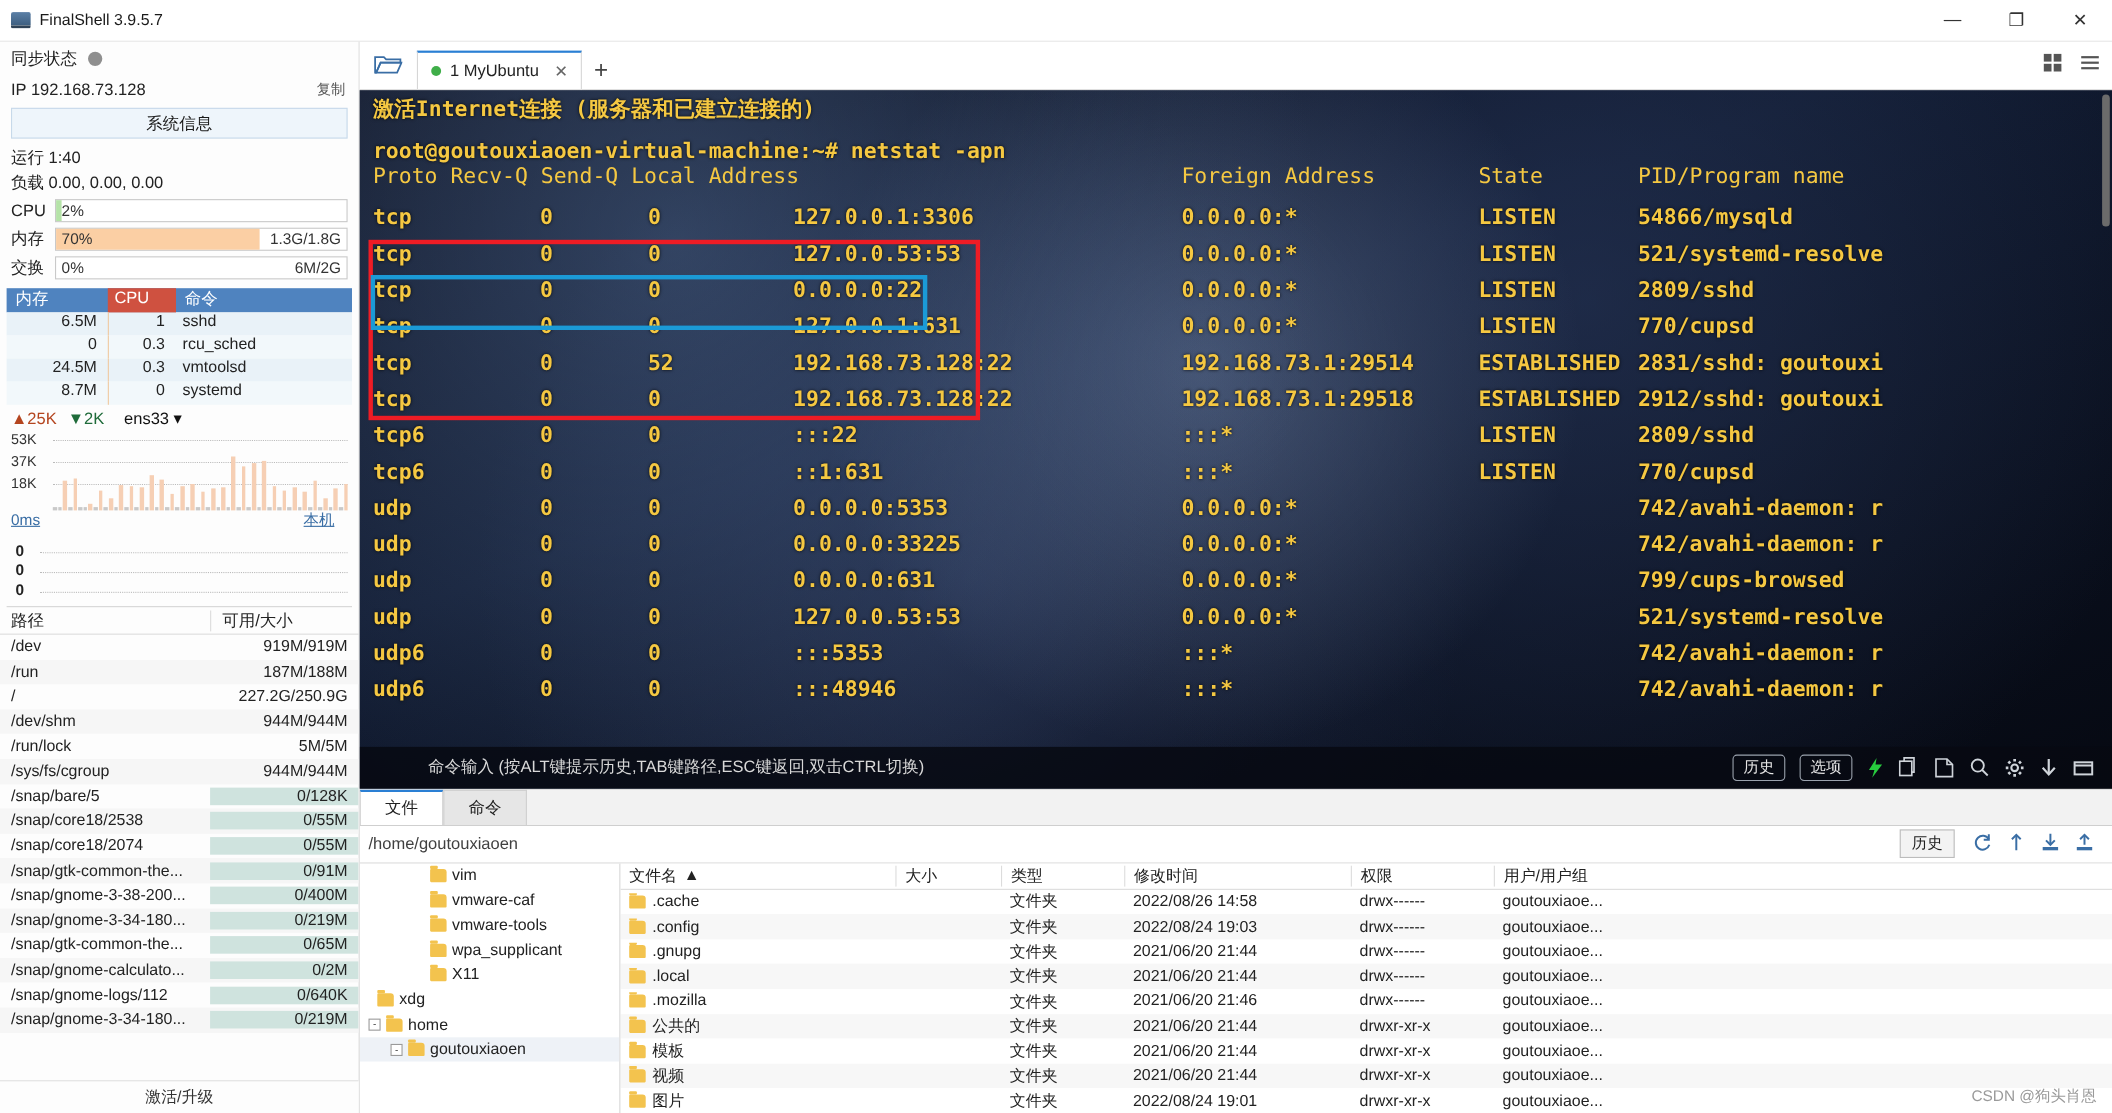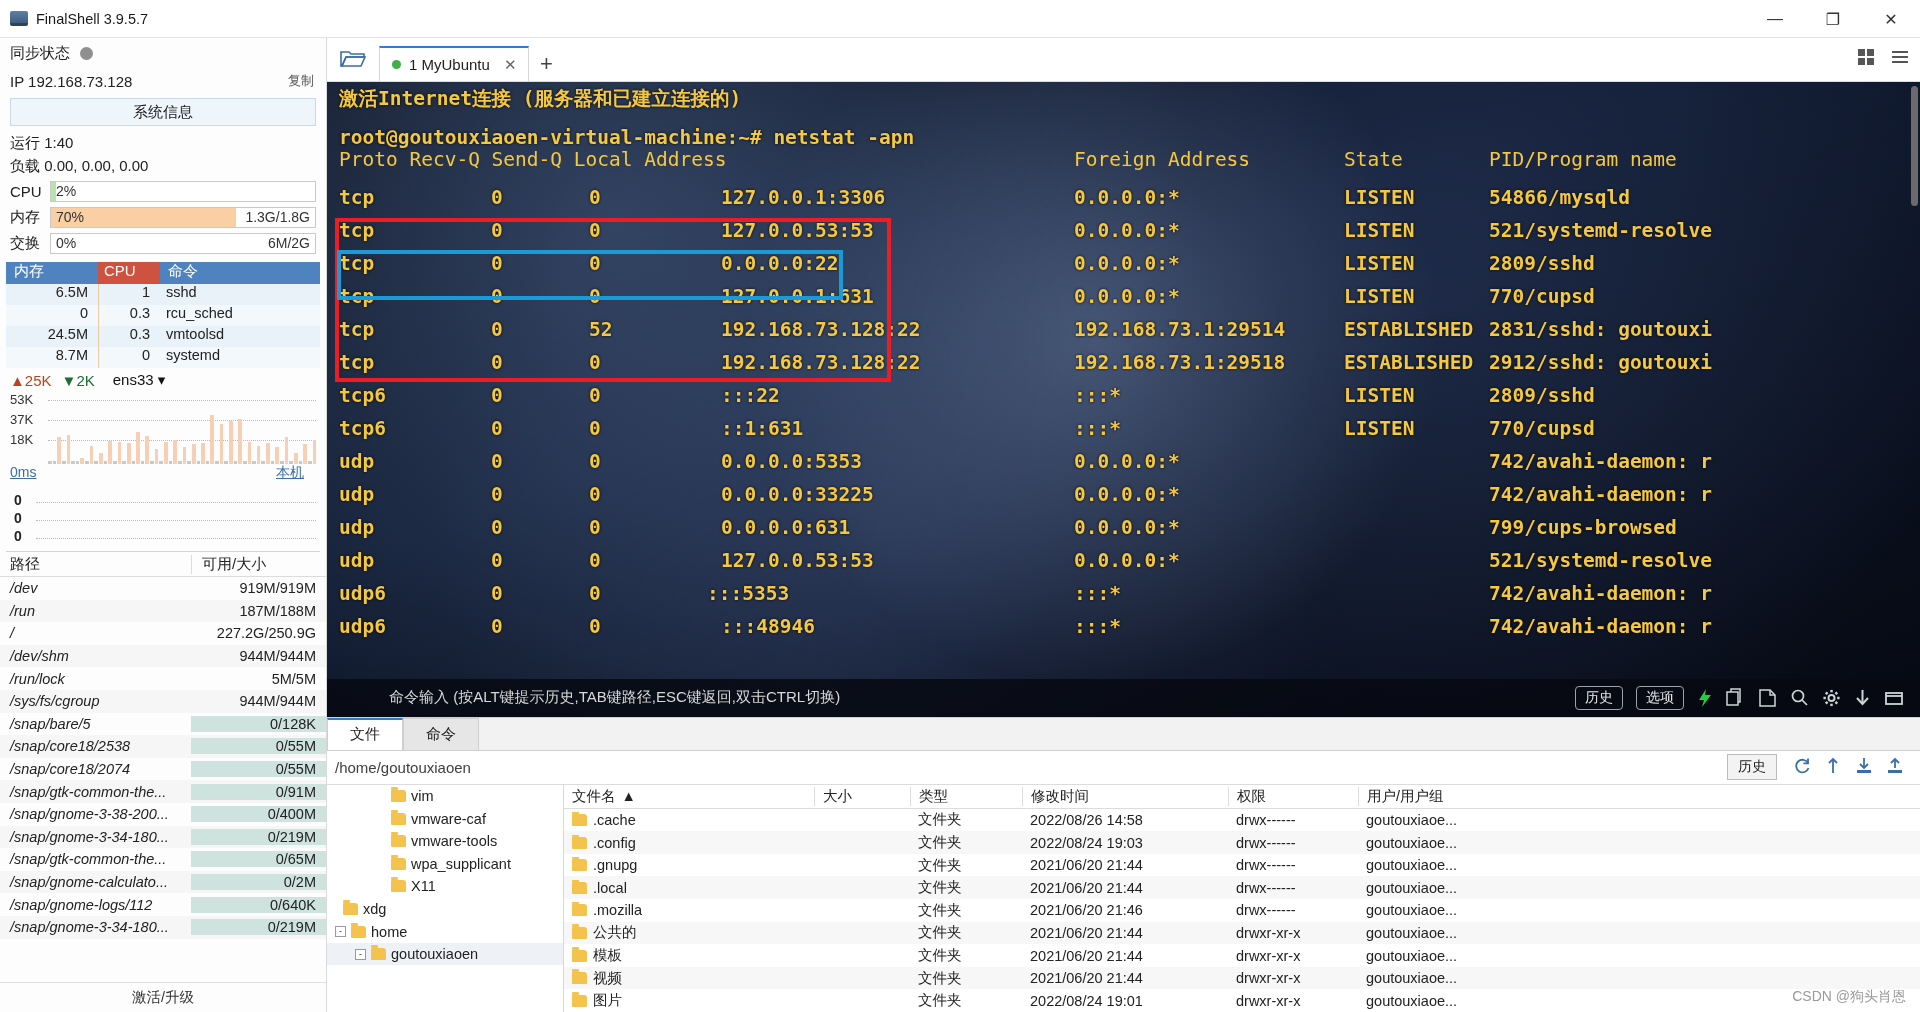--- a/index.html
+++ b/index.html
@@ -76,21 +76,21 @@
   .latgraph .ylab{ position:absolute; left:8px; font-size:14px; font-weight:bold; color:#222;}
   .latgraph .gl{ position:absolute; left:30px; right:4px; border-top:1px dotted #bbb; }
 
   
   .disk-head{ display:flex; height:25px; font-size:15px; align-items:center;
               border-bottom:1px solid #dcdcdc; }
   .disk-head .p{ flex:1; padding-left:10px; }
   .disk-head .s{ width:135px; padding-left:10px; border-left:1px solid #dcdcdc; }
   .disk-row{ display:flex; height:22.6px; font-size:14.5px; align-items:center; }
   .disk-row:nth-child(even){ background:#f6f6f6; }
-  .disk-row .p{ flex:1; padding-left:10px;font-style:italic; }
+  .disk-row .p{ flex:1; padding-left:10px; }
   .disk-row .s{ width:135px; text-align:right; padding-right:10px; position:relative; }
   .disk-row .s.full{ background:#cfe3de; }
   #disklist{ overflow:hidden; flex:1; }
   .activate{ height:30px; display:flex; align-items:center; justify-content:center;
              font-size:14.5px; color:#333; border-top:1px solid #e0e0e0; background:#fdfdfd;}
 
   
   #tabbar{ height:44px; background:#ffffff; display:flex; align-items:flex-end; position:relative;
            border-bottom:1px solid #dcdcdc; }
   .openfolder{ width:52px;height:44px;display:flex;align-items:center;justify-content:center; }
@@ -561,21 +561,21 @@
             <span class="tcell" style="left:262px">0</span>
             <span class="tcell" style="left:394px">127.0.0.53:53</span>
             <span class="tcell" style="left:747px">0.0.0.0:*</span>
             <span class="tcell" style="left:1017px"></span>
             <span class="tcell" style="left:1162px">521/systemd-resolve</span>
           </div>
           <div style="position:relative;height:33px;line-height:33px;font-weight:bold;text-shadow:0 0 3px rgba(0,0,0,.9)">
             <span class="tcell" style="left:12px">udp6</span>
             <span class="tcell" style="left:164px">0</span>
             <span class="tcell" style="left:262px">0</span>
-            <span class="tcell" style="left:380px">:::5353</span>
+            <span class="tcell" style="left:394px">:::5353</span>
             <span class="tcell" style="left:747px">:::*</span>
             <span class="tcell" style="left:1017px"></span>
             <span class="tcell" style="left:1162px">742/avahi-daemon: r</span>
           </div>
           <div style="position:relative;height:33px;line-height:33px;font-weight:bold;text-shadow:0 0 3px rgba(0,0,0,.9)">
             <span class="tcell" style="left:12px">udp6</span>
             <span class="tcell" style="left:164px">0</span>
             <span class="tcell" style="left:262px">0</span>
             <span class="tcell" style="left:394px">:::48946</span>
             <span class="tcell" style="left:747px">:::*</span>

